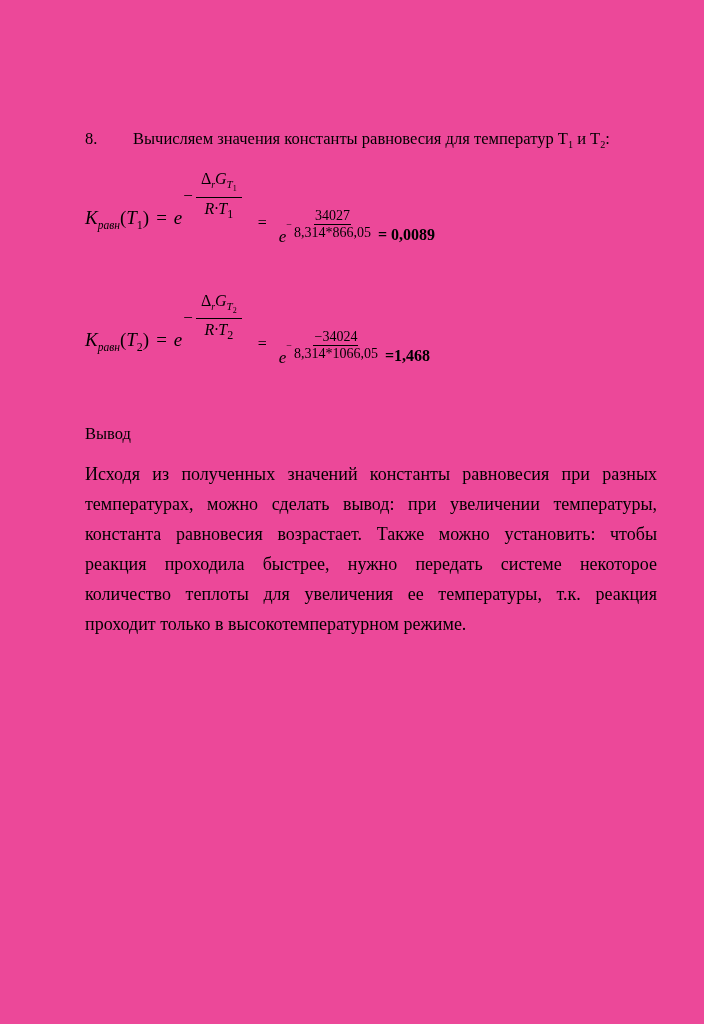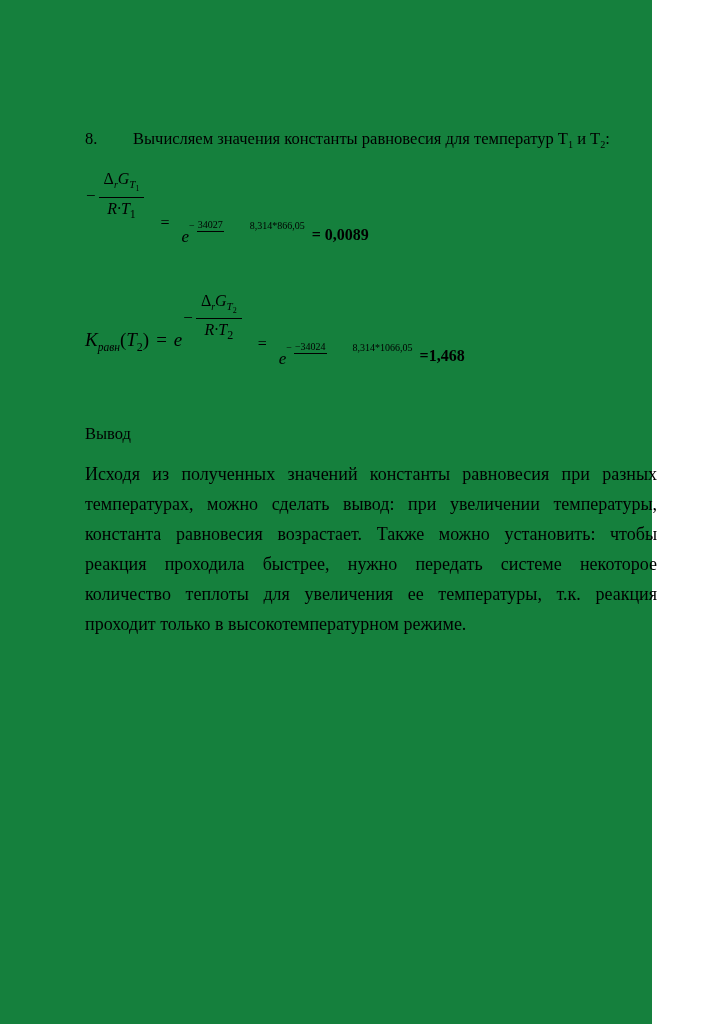--- a/index.html
+++ b/index.html
@@ -5,21 +5,21 @@
   * { box-sizing: border-box; }
   html, body { margin: 0; padding: 0; }
   body {
     width: 724px;
     height: 1024px;
     background: #ffffff;
     color: #000000;
     font-family: "Liberation Serif", "DejaVu Serif", serif;
     overflow: hidden;
   }
-  .doc { position: relative; width: 652px; height: 1024px; background: #15803d; }
+  .doc { position: relative; width: 704px; height: 1024px; background: #ec4899; }
   .content { position: absolute; left: 85px; top: 128px; width: 572px; }
 
   .step-line { margin: 0 0 14px 0; font-size: 16.5px; line-height: 22px; }
   .step-num { display: inline-block; width: 48px; }
   sub { font-size: 0.62em; }
 
   .it { font-style: italic; }
 
   
   .formula {
@@ -47,21 +47,21 @@
   .frac .num { padding: 0 5px 3px 5px; border-bottom: 1px solid #000; text-align: right; }
   .frac .den { padding-top: 2px; }
   .gsub { font-size: 11px; }
   .gsubsub { font-size: 8px; }
 
   .f-eq2 { font-size: 16px; margin: 0 0 6px 16px; }
 
   .f-small { font-size: 17px; font-style: italic; position: relative; top: 10px; margin-left: 12px; }
   .small-exp { display: inline-flex; align-items: center; font-style: normal; position: relative; top: -7px; }
   .sminus { font-size: 10px; margin-right: 2px; }
-  .sfrac { display: inline-flex; flex-direction: row; align-items: center; font-size: 10px; line-height: 1.15; gap: 26px; }
+  .sfrac { display: inline-flex; flex-direction: column; align-items: center; font-size: 14px; line-height: 1.15; }
   .sfrac .snum { border-bottom: 0.6px solid #000; padding: 0 1px; }
 
   .f-result { font-size: 16px; position: relative; top: 6px; margin-left: 7px; font-style: normal; font-weight: bold; }
 
   
   .concl-head { margin: 44px 0 0 0; font-size: 16.5px; line-height: 22px; }
   .concl-body {
     margin: 14px 0 12px 0;
     font-size: 18px;
     line-height: 30px;
@@ -72,20 +72,21 @@
 <body>
 
 <div class="doc">
   <div class="content">
 
     <p class="step-line">
       <span class="step-num">8.</span><span><span>Вычисляем значения константы равновесия для температур </span><span>Т</span><sub>1</sub><span> и </span><span>Т</span><sub>2</sub><span>:</span></span>
     </p>
 
     <div class="formula">
+      <span class="f-main"><span class="it">K</span><sub class="f-sub">равн</sub><span class="paren">(</span><span class="it">T</span><sub class="t-sub">1</sub><span class="paren">)</span><span class="eqsign">=</span><span class="it">e</span></span>
       <span class="f-bigexp">
         <span class="f-minus">−</span>
         <span class="frac">
           <span class="num"><span>Δ</span><sub class="it">r</sub><span class="it">G</span><sub class="gsub"><span class="it">T</span><sub class="gsubsub">1</sub></sub></span>
           <span class="den"><span class="it">R·T</span><sub class="t-sub">1</sub></span>
         </span>
       </span>
       <span class="f-eq2">=</span>
       <span class="f-small"><span>e</span><sup class="small-exp">
             <span class="sminus">−</span>

